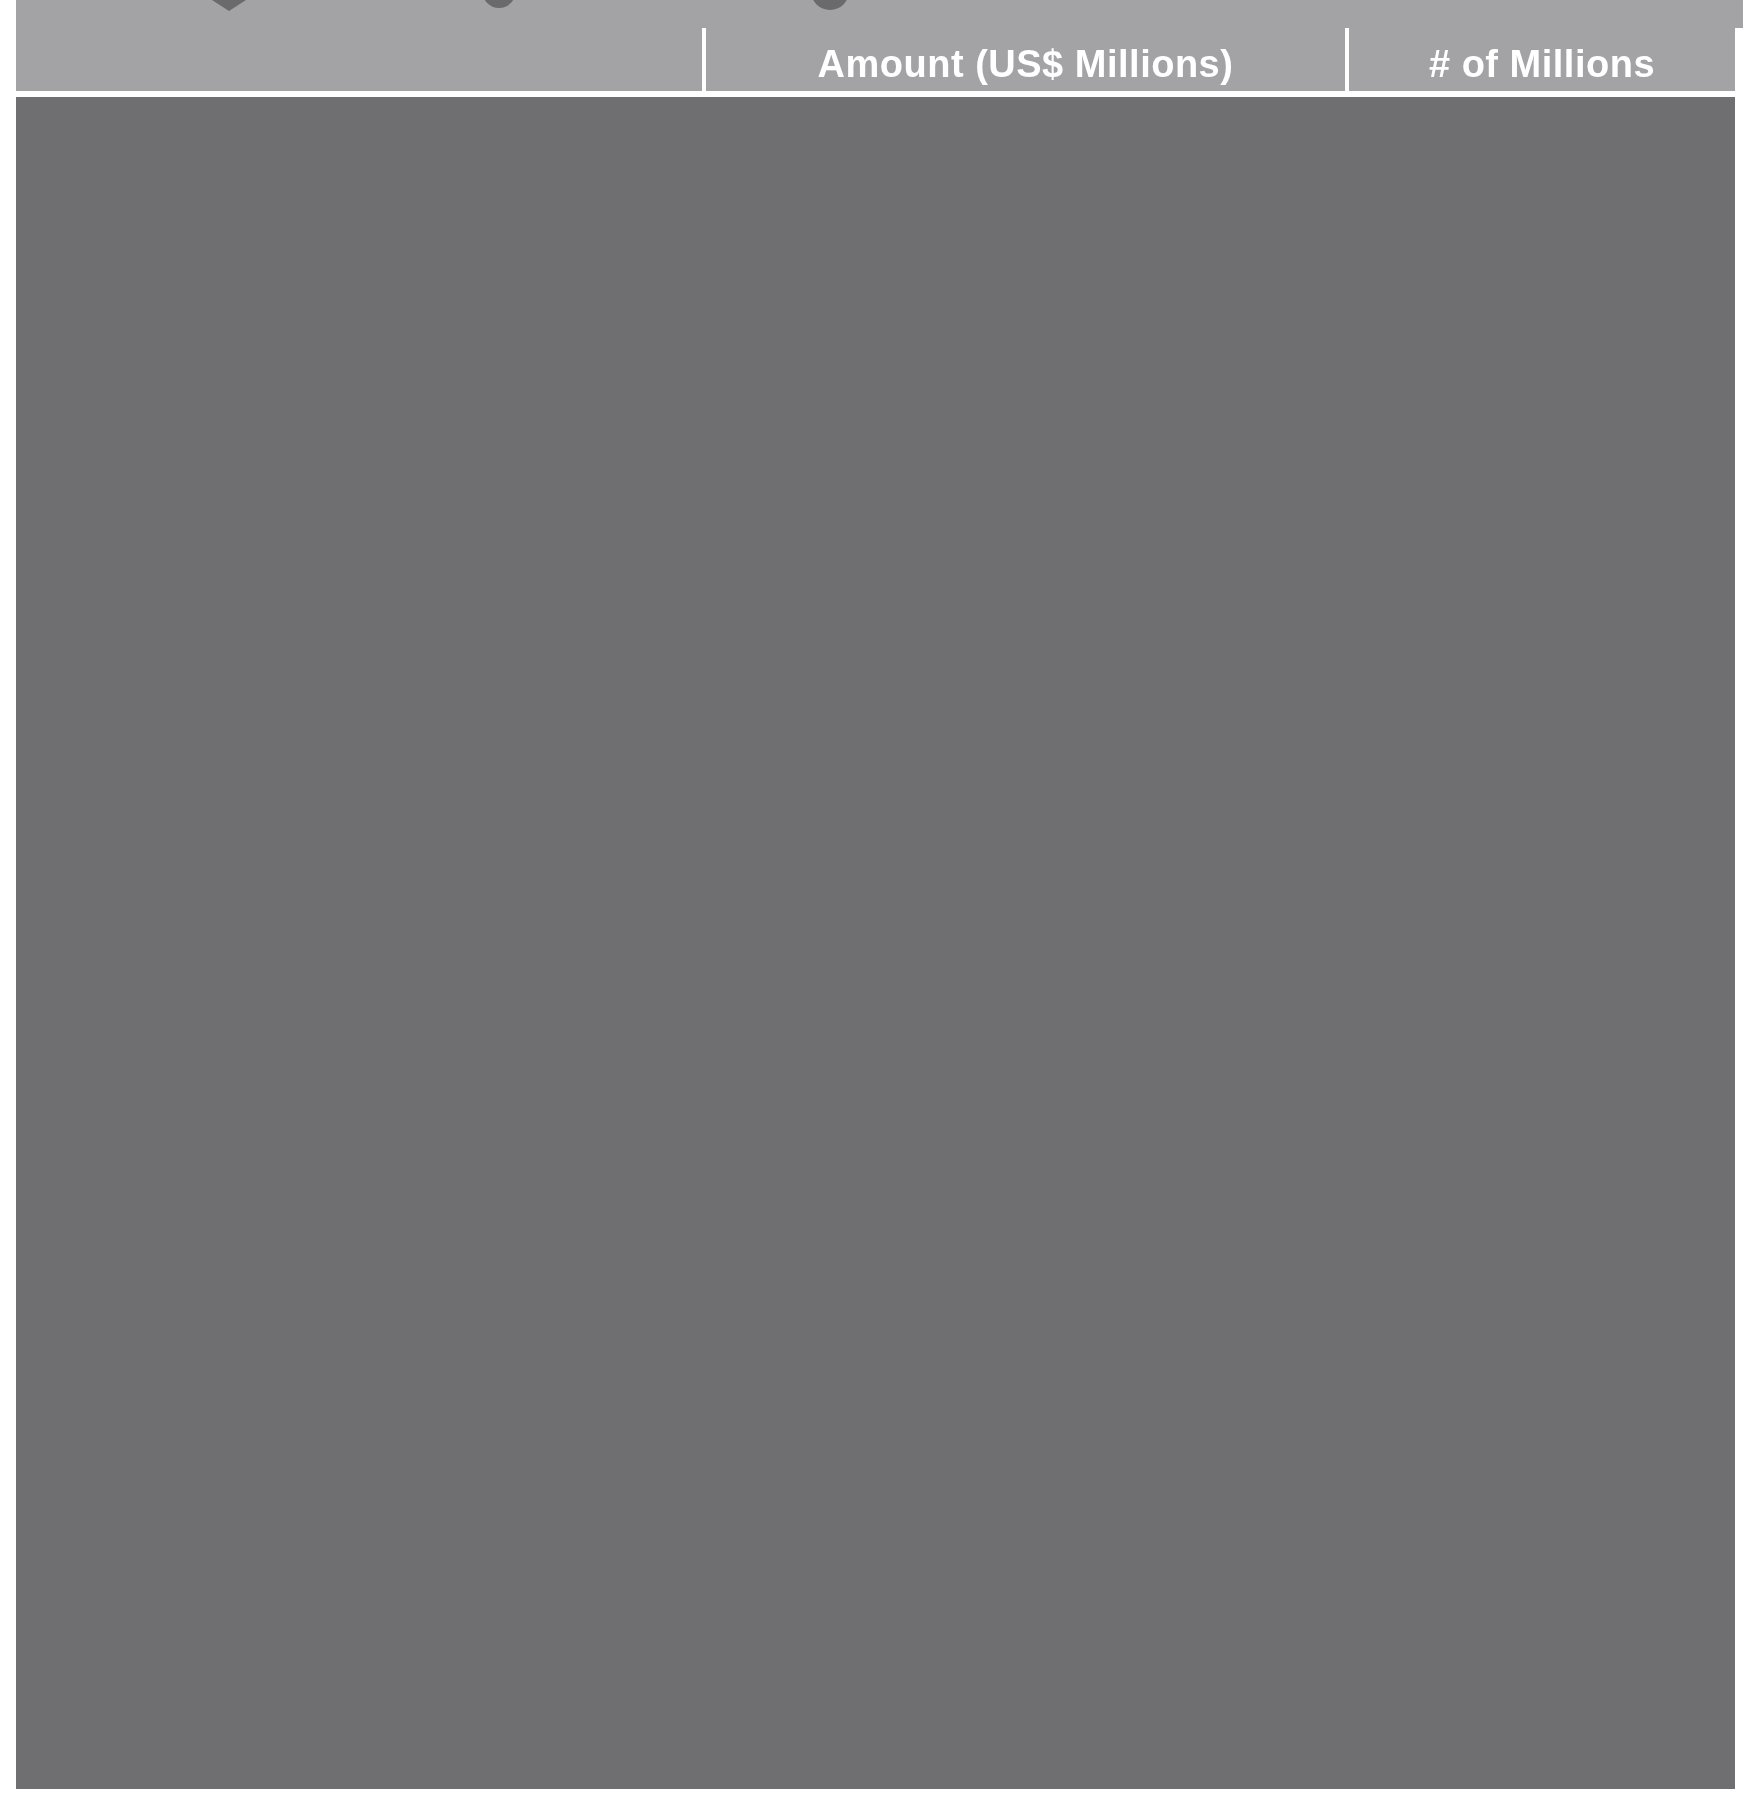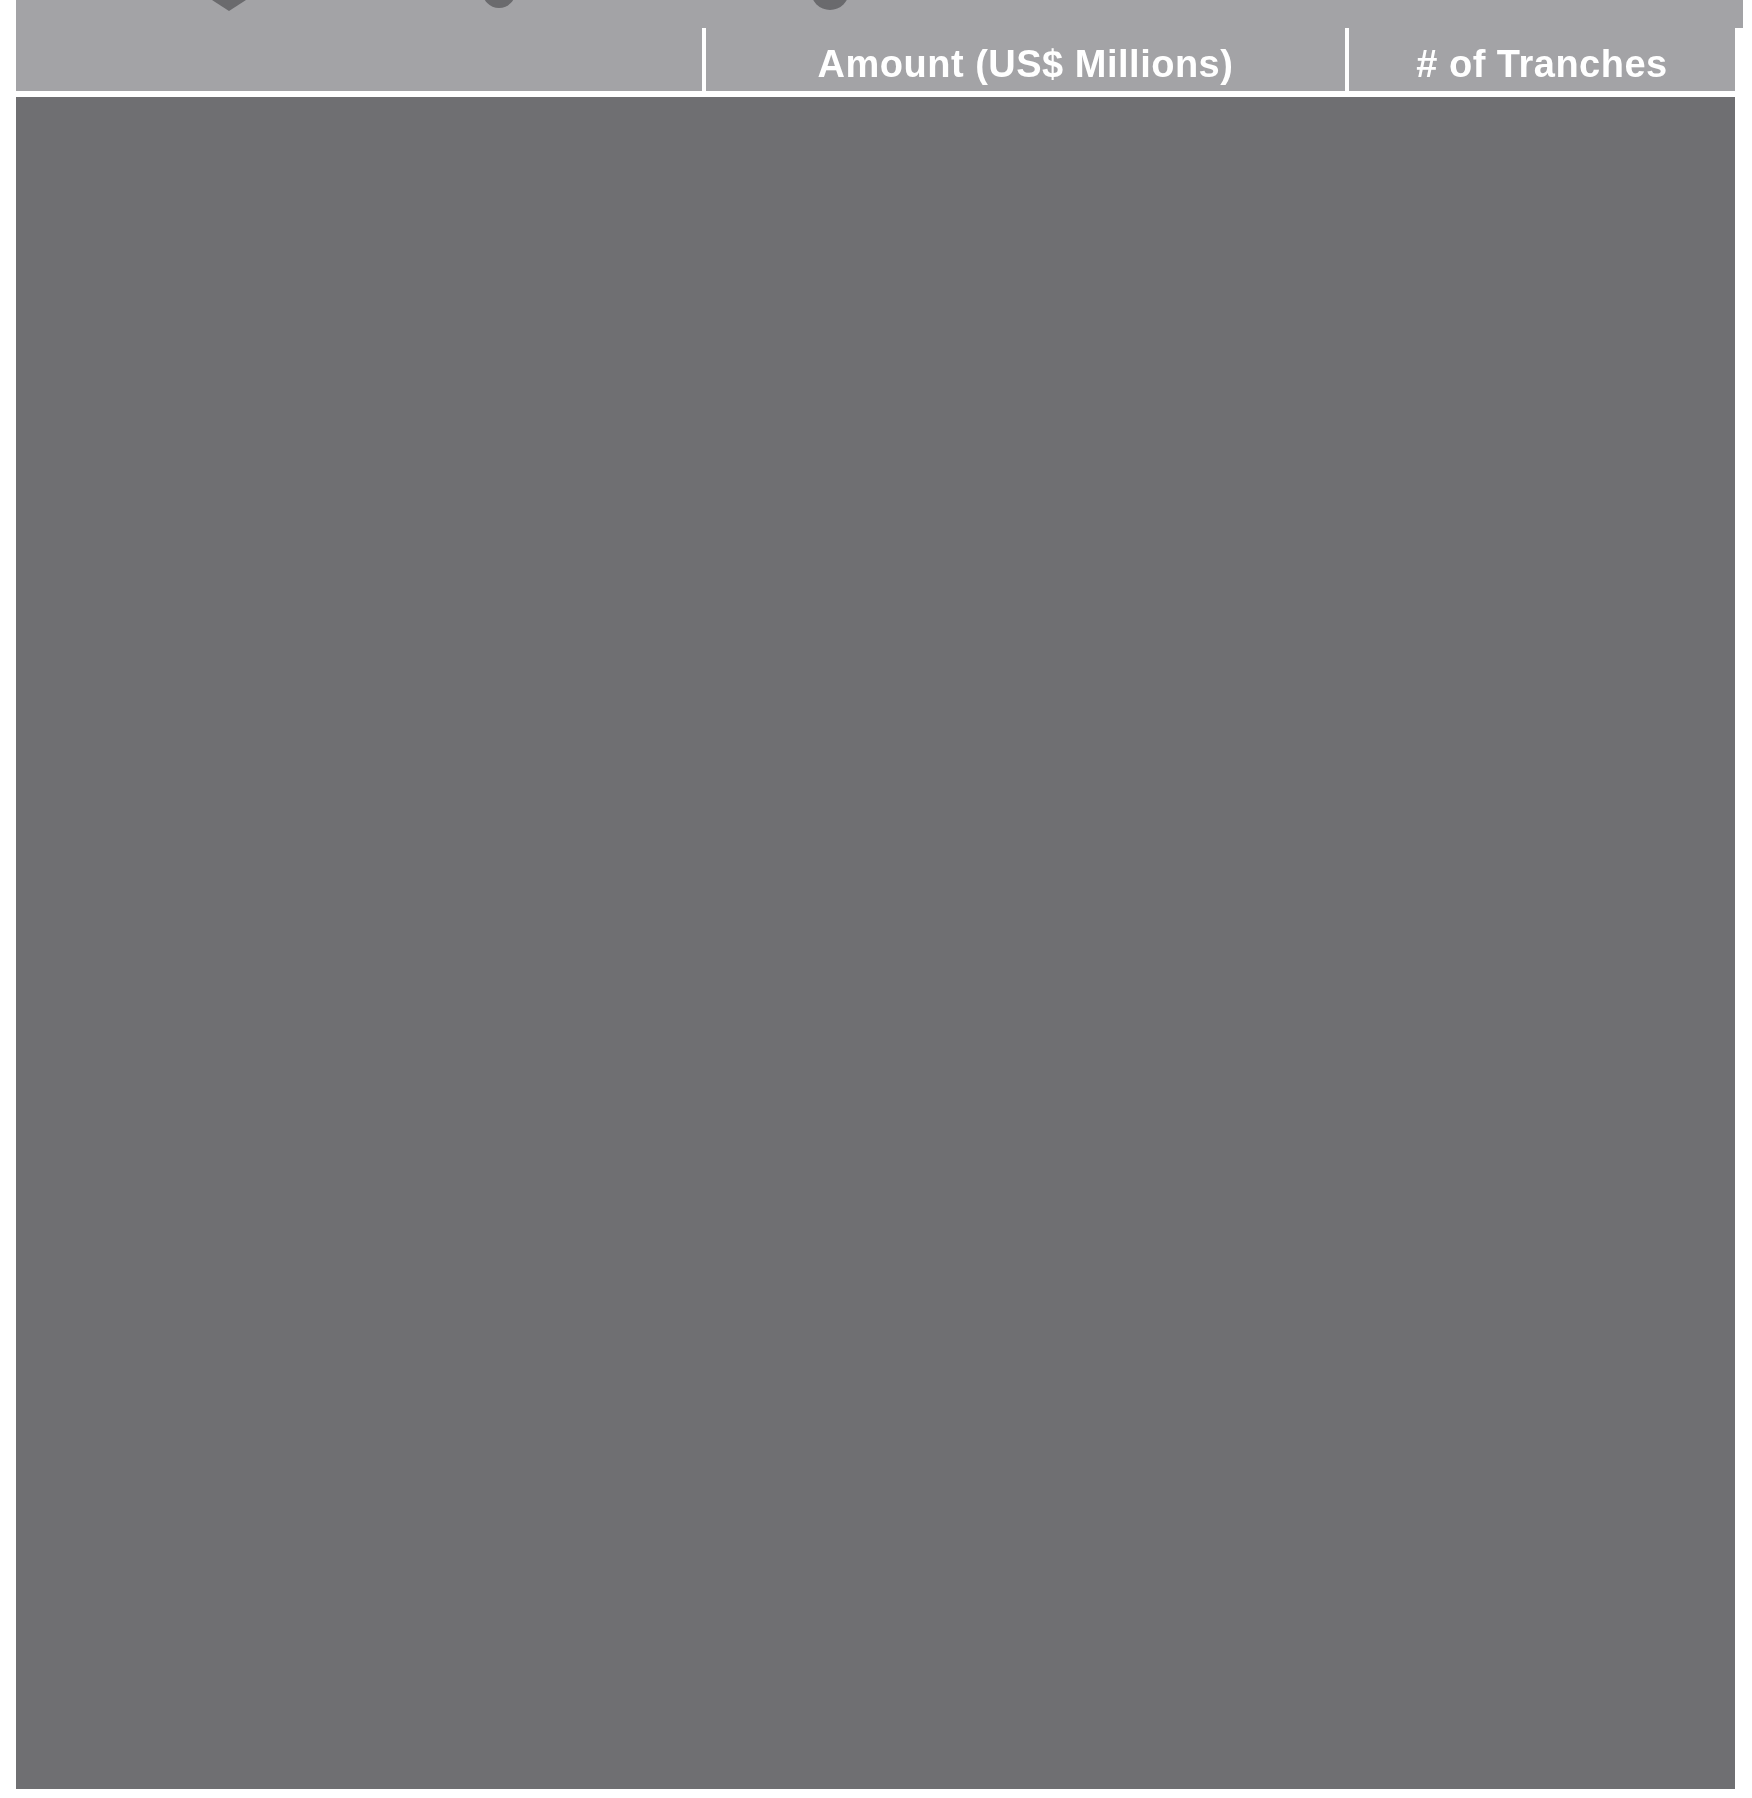--- a/index.html
+++ b/index.html
@@ -84,20 +84,20 @@
     <span class="frag-circle c2"></span>
 
     <div class="hcell c-empty"></div>
 
     <div class="vdivider d1"></div>
 
     <div class="hcell c-amount">Amount (US$ Millions)</div>
 
     <div class="vdivider d2"></div>
 
-    <div class="hcell c-tranches"># of Tranches</div>
+    <div class="hcell c-tranches"># of Millions</div>
   </div>
 
   <div class="header-sliver"></div>
 
   <div class="body-band"></div>
 
 </div>
 
 </body></html>

